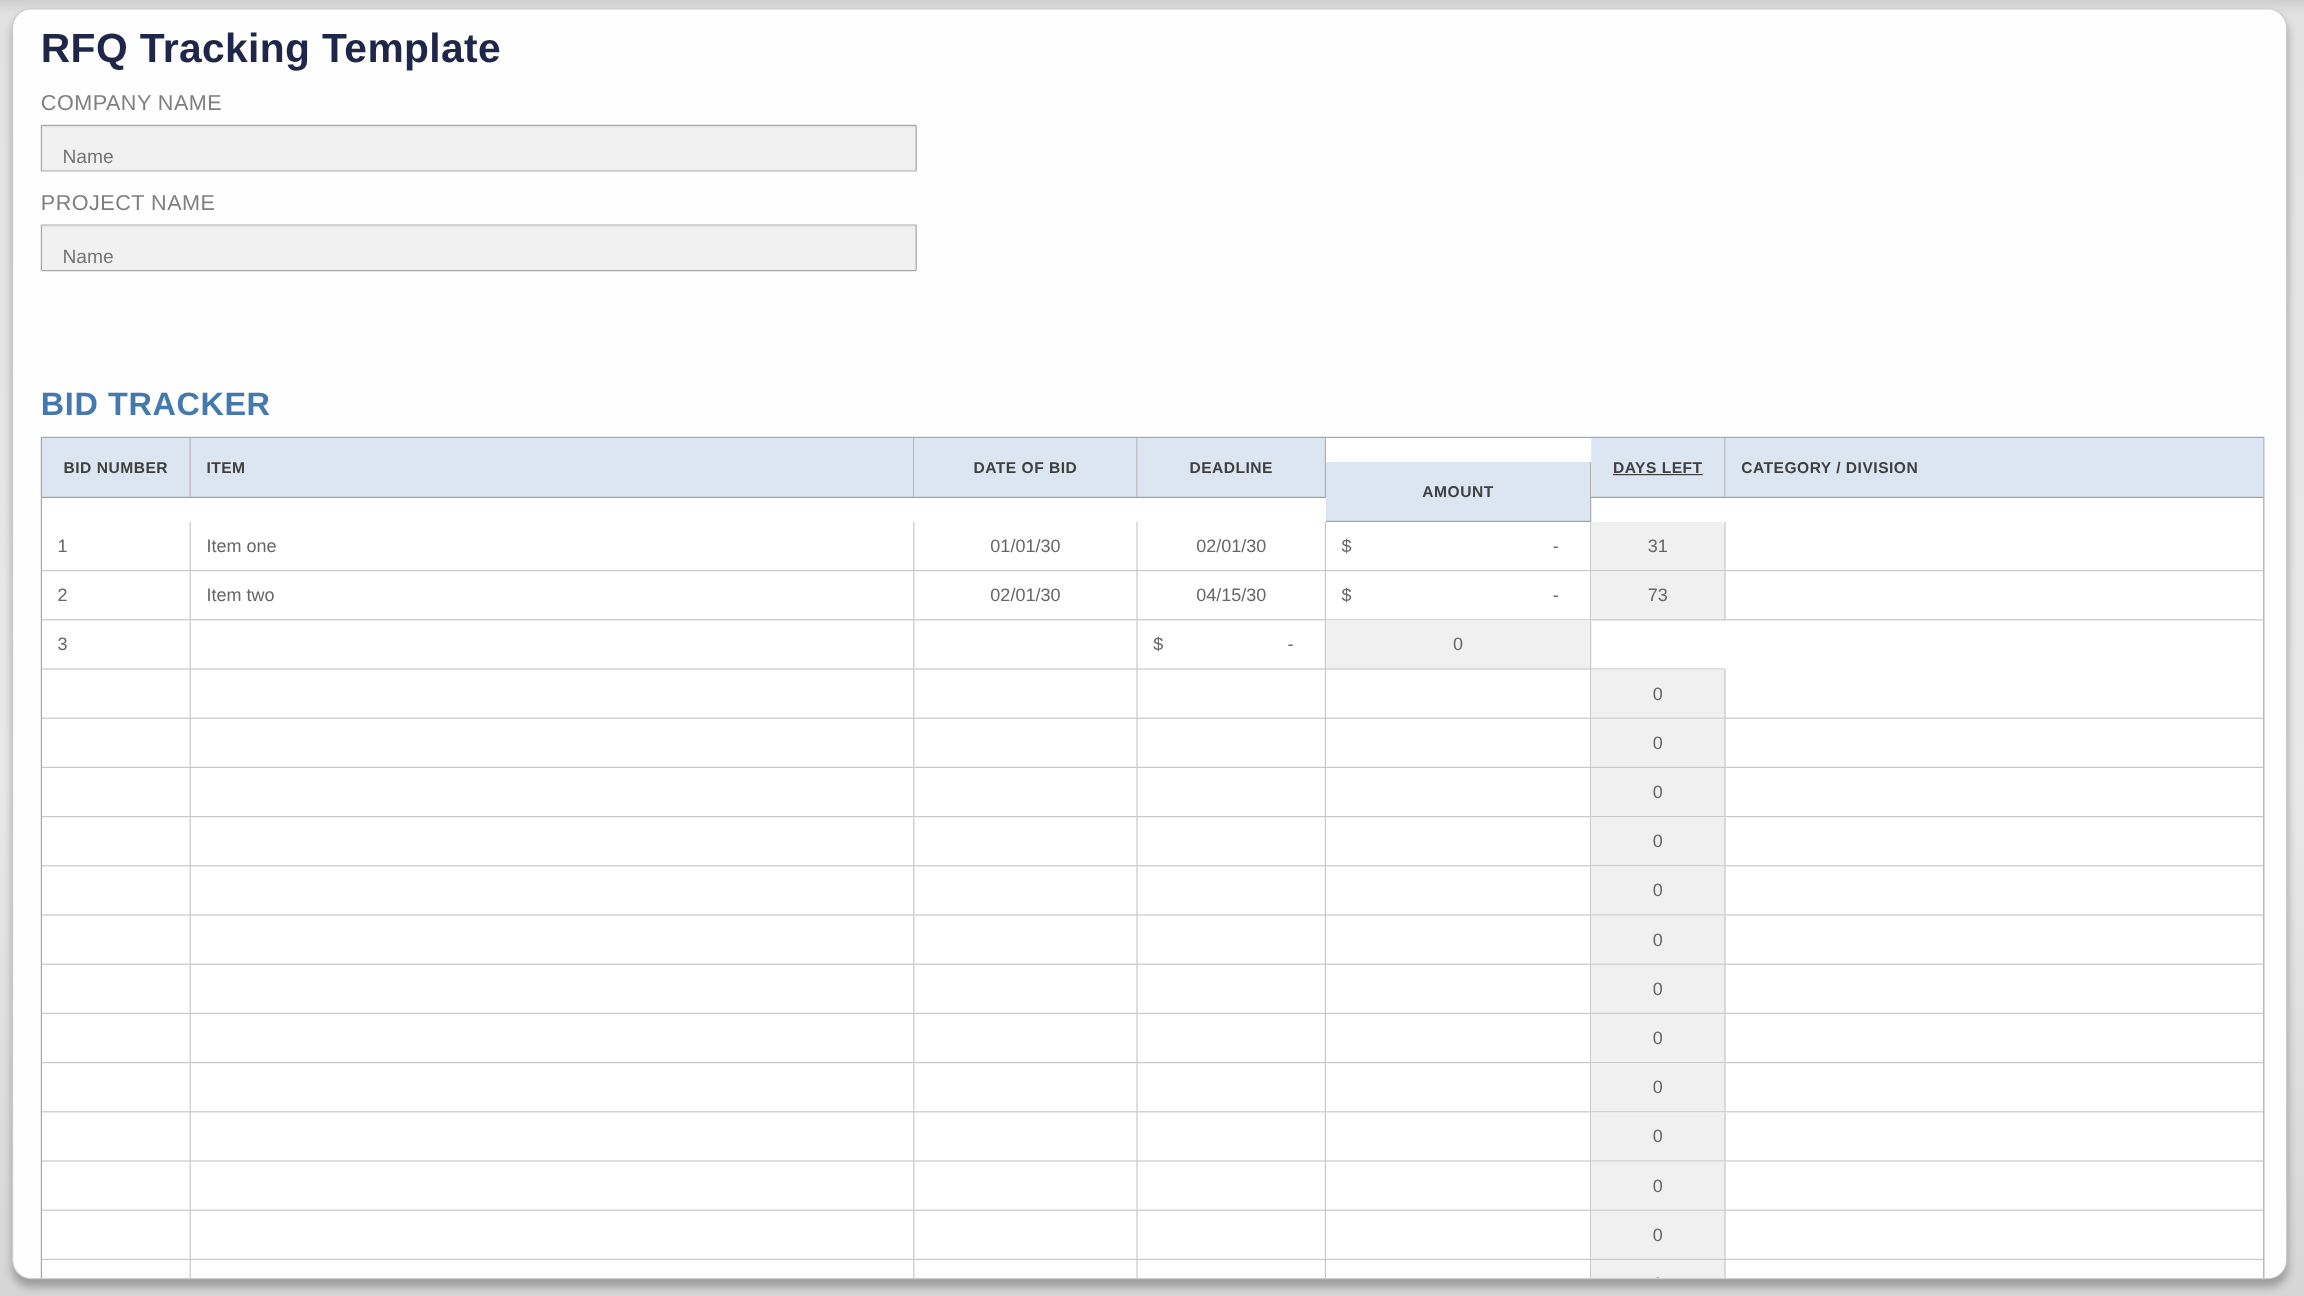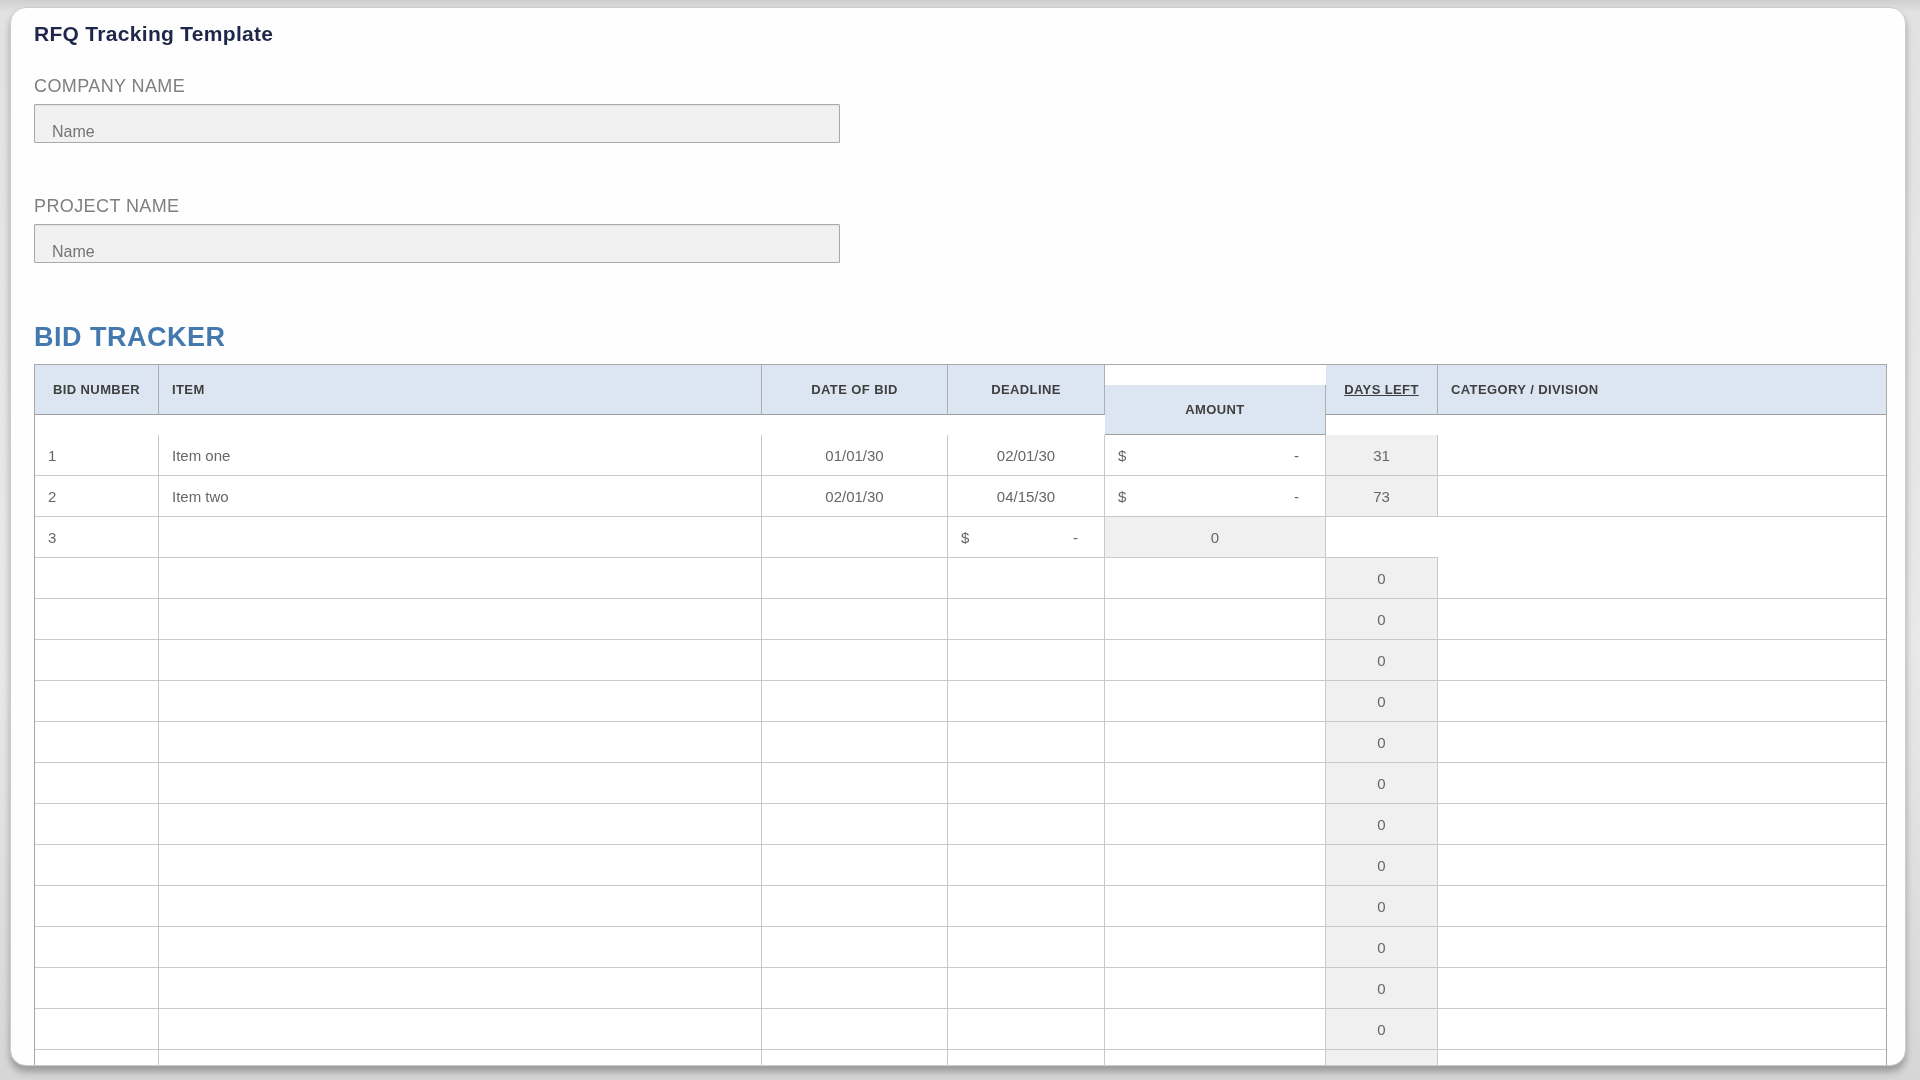--- a/index.html
+++ b/index.html
@@ -7,31 +7,31 @@
     font-family:"Liberation Sans","DejaVu Sans",sans-serif;
     background:linear-gradient(#cfcfcf,#e2e2e2 12px,#e9e9e9 60%,#d6d6d6);
   }
   .card {
     position:absolute; left:10px; top:7px; width:1896px; height:1059px;
     background:#fefefe; border:1px solid #cccccc; border-radius:16px;
     box-shadow:0 6px 7px rgba(0,0,0,.28); overflow:hidden;
   }
   .page-title {
     position:absolute; left:23px; top:14px;
-    font-size:21px; font-weight:bold; letter-spacing:.3px;
+    font-size:34px; font-weight:bold; letter-spacing:.3px;
     color:var(--title-navy,#1e2749);
   }
   .field { position:absolute; left:23px; width:730px; }
-  .field-1 { top:68px; } .field-2 { top:151px;margin-top:37px; } .field-3 { top:234px; }
+  .field-1 { top:68px; } .field-2 { top:151px; } .field-3 { top:234px; }
   .field-label {
     display:block; font-size:18px; color:#7f7f7f; letter-spacing:.4px;
     margin-bottom:7px;
   }
   .field-input {
-    width:806px; height:39px; background:#f1f1f1;
+    width:730px; height:39px; background:#f1f1f1;
     border:1px solid #a9a9a9; border-radius:1px;
     padding:16px 0 0 17px; font-size:16px; color:#757575;
     font-family:"Liberation Sans","DejaVu Sans",sans-serif;
     box-shadow:inset 0 1px 2px rgba(0,0,0,.06);
   }
   .section-heading {
     position:absolute; left:23px; top:314px;
     font-size:27px; color:var(--accent-blue,#4379ae); letter-spacing:.5px;
   }
   .bid-table {

